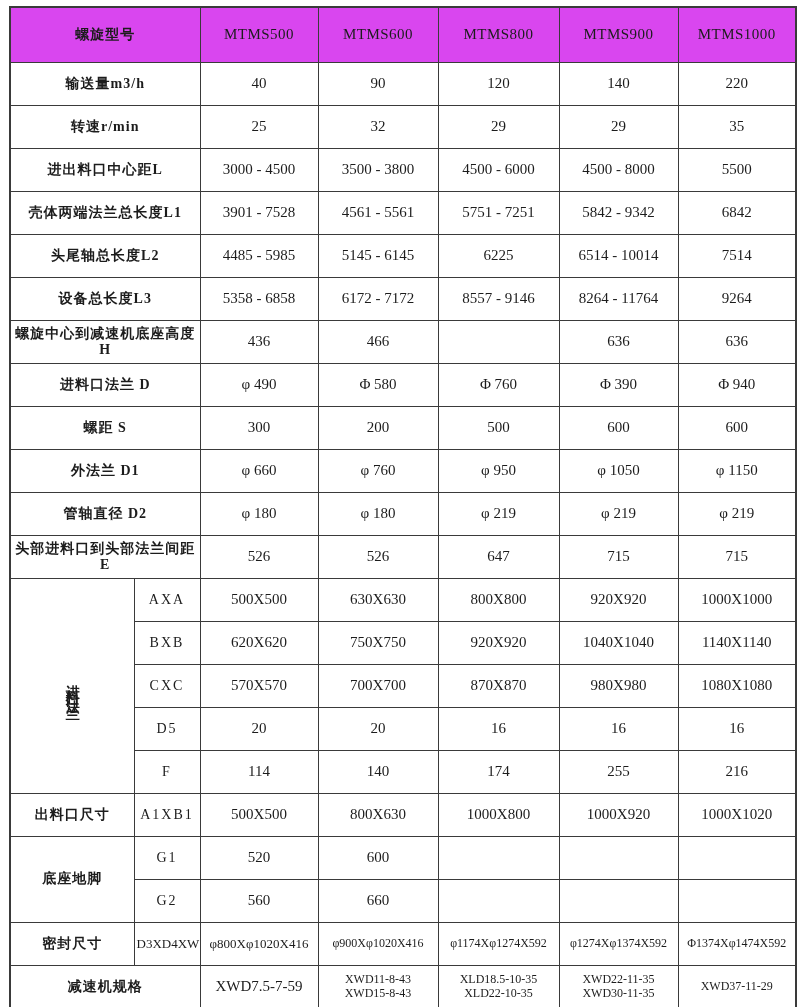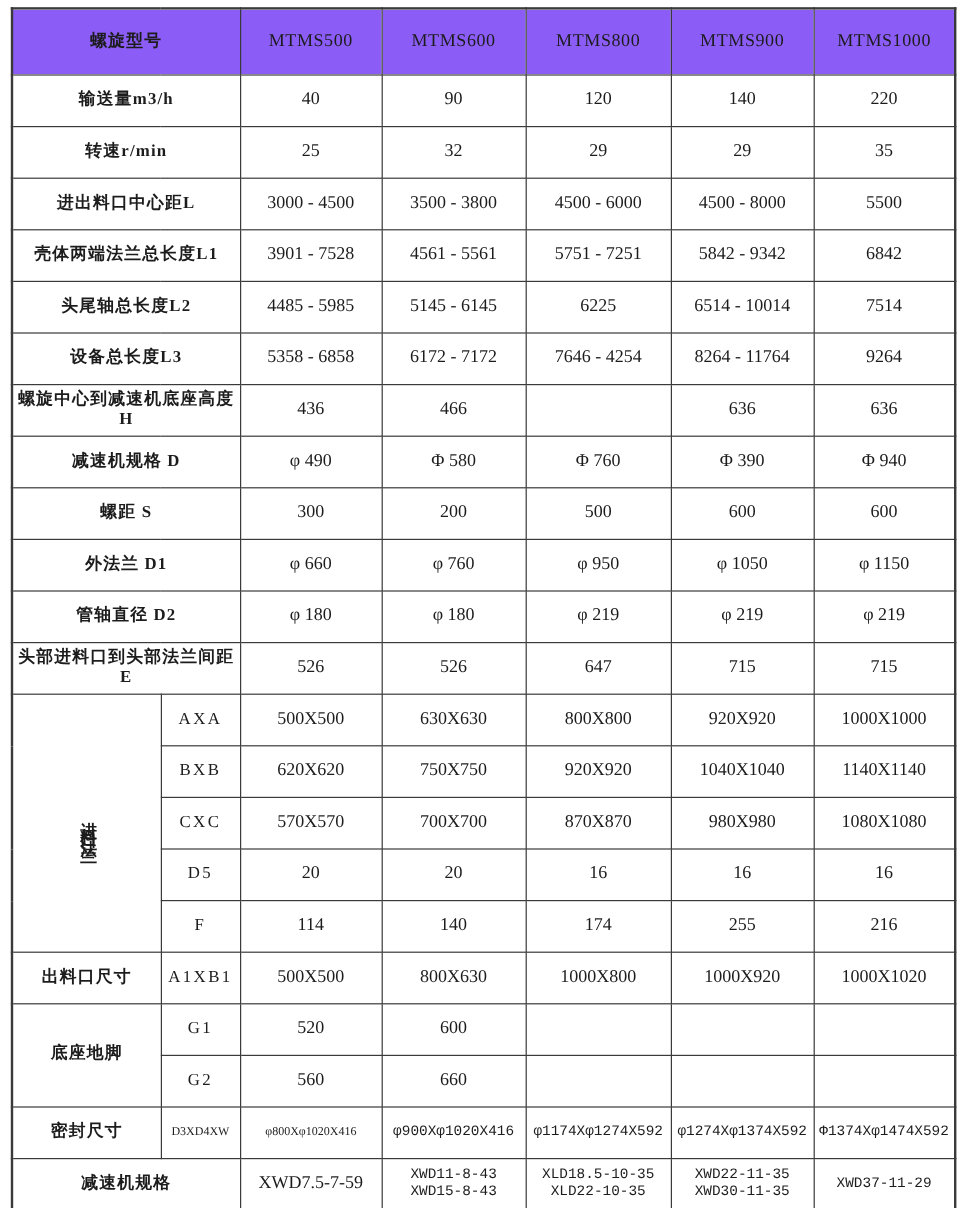--- a/index.html
+++ b/index.html
@@ -12,27 +12,27 @@
     border-collapse:collapse;table-layout:fixed;
     position:absolute;left:9px;top:6px;width:786px;
     border:2px solid #3a3a3a;
   }
   td{
     border:1px solid #3a3a3a;
     text-align:center;vertical-align:middle;
     height:42px;padding:0 2px;overflow:hidden;
     font-size:15px;line-height:1.15;
   }
-  td.hdr{background:#8b5cf6;height:54px;font-size:15px;letter-spacing:0.5px;}
+  td.hdr{background:#d946ef;height:54px;font-size:15px;letter-spacing:0.5px;}
   td.lbl{font-weight:bold;font-size:14px;letter-spacing:1px;}
   td.sub{font-weight:normal;font-size:14px;letter-spacing:2px;}
   td.val{font-size:15px;}
-  td.small{font-size:10px;letter-spacing:0;margin-left:15px;}
+  td.small{font-size:13px;letter-spacing:0;margin-left:15px;}
   td.mono{
-    font-family:Liberation Mono, monospace;
+    font-family:Liberation Serif, serif;
     font-size:12px;letter-spacing:0;white-space:pre-line;
   }
   .vert{
     writing-mode:vertical-lr;text-orientation:upright;
     letter-spacing:5px;margin:0 auto;font-weight:bold;font-size:14px;
   }
 </style>
 </head>
 <body>
 
@@ -93,34 +93,34 @@
       <td class="val">4485 - 5985</td>
       <td class="val">5145 - 6145</td>
       <td class="val">6225</td>
       <td class="val">6514 - 10014</td>
       <td class="val">7514</td>
     </tr>
     <tr>
       <td colspan="2" class="lbl">设备总长度L3</td>
       <td class="val">5358 - 6858</td>
       <td class="val">6172 - 7172</td>
-      <td class="val">7646 - 4254</td>
+      <td class="val">8557 - 9146</td>
       <td class="val">8264 - 11764</td>
       <td class="val">9264</td>
     </tr>
     <tr>
       <td colspan="2" class="lbl">螺旋中心到减速机底座高度 H</td>
       <td class="val">436</td>
       <td class="val">466</td>
       <td class="val"></td>
       <td class="val">636</td>
       <td class="val">636</td>
     </tr>
     <tr>
-      <td colspan="2" class="lbl">减速机规格 D</td>
+      <td colspan="2" class="lbl">进料口法兰 D</td>
       <td class="val">φ 490</td>
       <td class="val">Φ 580</td>
       <td class="val">Φ 760</td>
       <td class="val">Φ 390</td>
       <td class="val">Φ 940</td>
     </tr>
     <tr>
       <td colspan="2" class="lbl">螺距 S</td>
       <td class="val">300</td>
       <td class="val">200</td>

